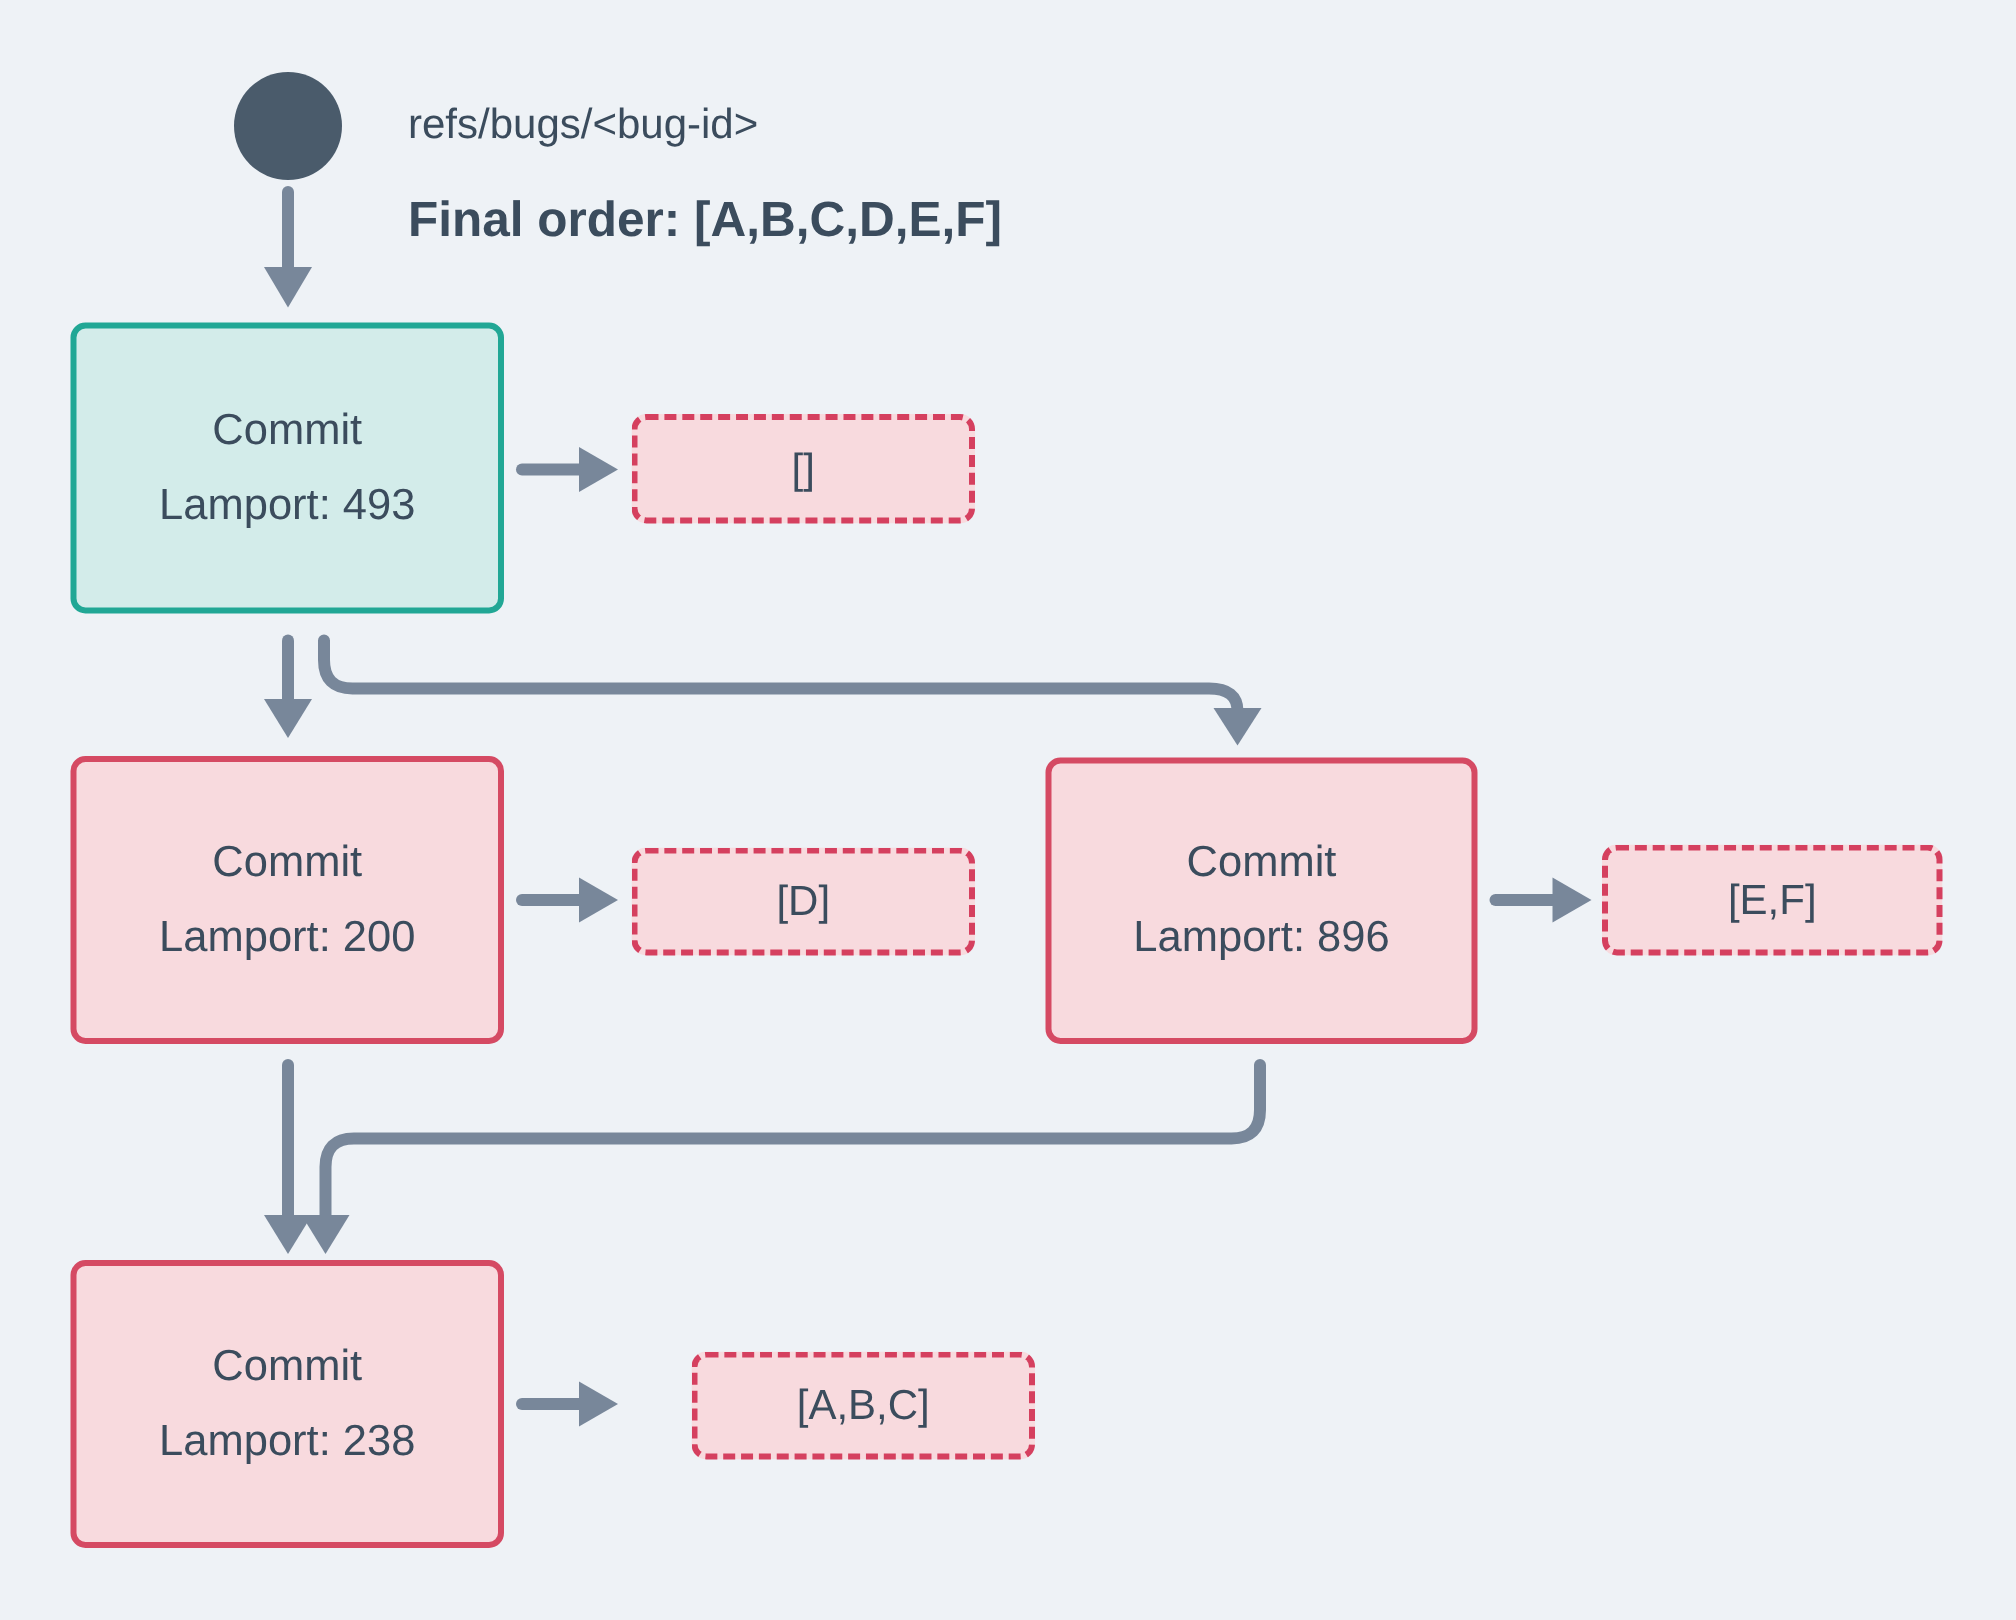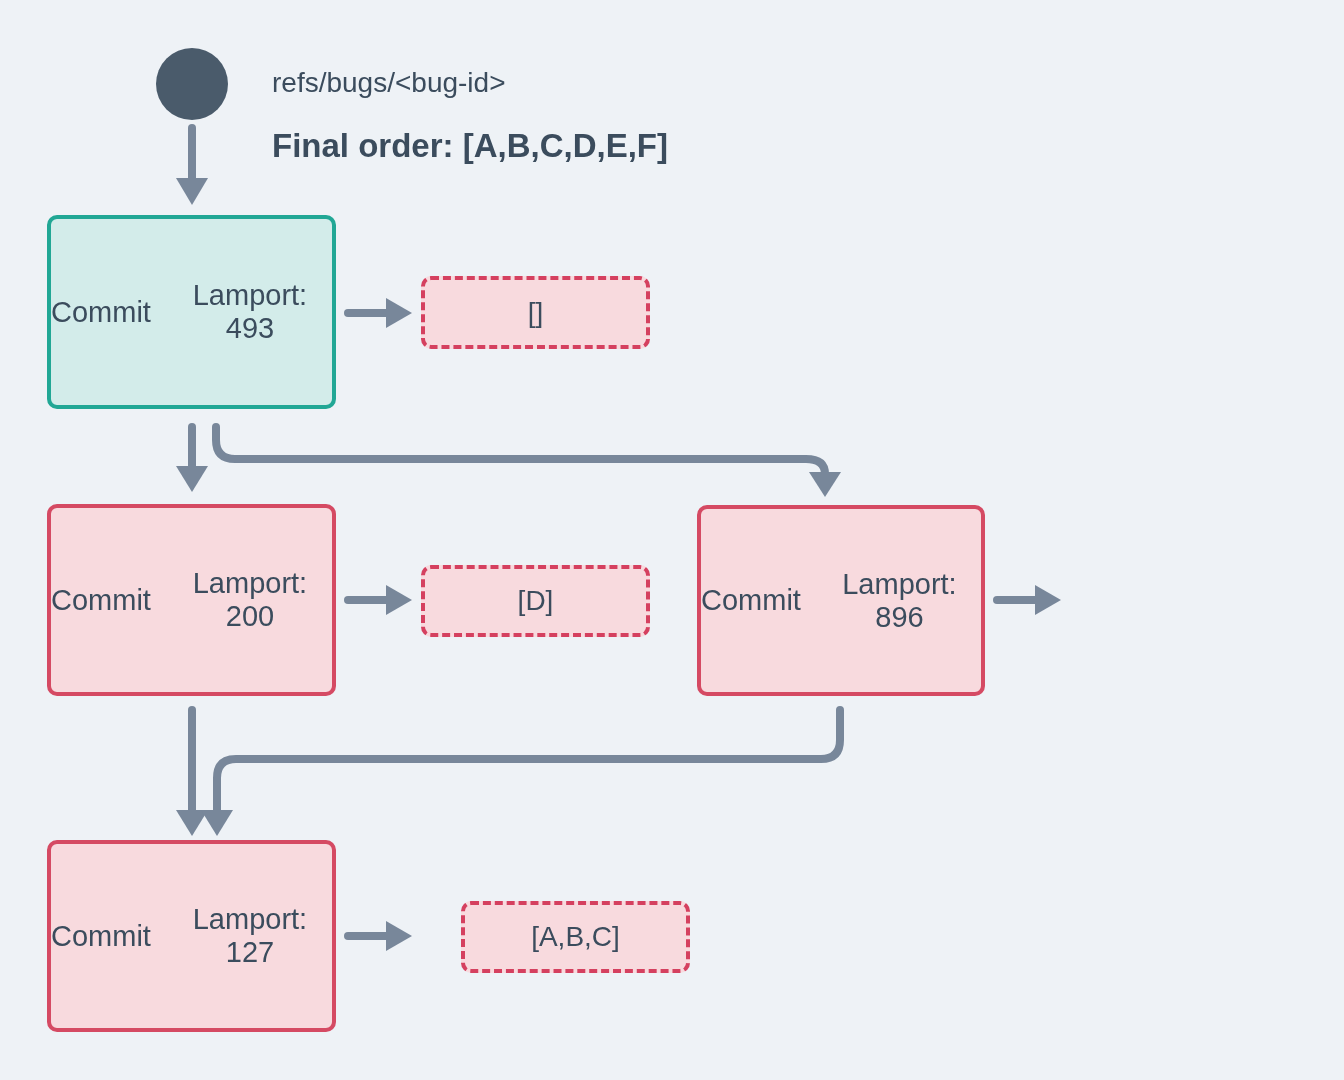--- a/index.html
+++ b/index.html
@@ -44,21 +44,21 @@
     position: absolute;
     left: 272px;
     top: 127px;
     font-size: 33px;
     font-weight: bold;
     color: #3b4c5d;
   }
   .commit-box {
     position: absolute;
     display: flex;
-    flex-direction: row;
+    flex-direction: column;
     align-items: center;
     justify-content: center;
     gap: 17px;
     border-radius: 10px;
     box-sizing: border-box;
     font-size: 29px;
     color: #3b4c5d;
     text-align: center;
   }
   .commit-box.teal {
@@ -138,20 +138,21 @@
   <div class="commit-box pink pos-left">
     <div>Commit</div>
     <div>Lamport: 200</div>
   </div>
   <div class="ops-box pos-ops-left">[D]</div>
 
   <div class="commit-box pink pos-right">
     <div>Commit</div>
     <div>Lamport: 896</div>
   </div>
+  <div class="ops-box pos-ops-right">[E,F]</div>
 
   <div class="commit-box pink pos-merge">
     <div>Commit</div>
-    <div>Lamport: 127</div>
+    <div>Lamport: 238</div>
   </div>
   <div class="ops-box pos-ops-merge">[A,B,C]</div>
 
 </div>
 
 </body></html>

